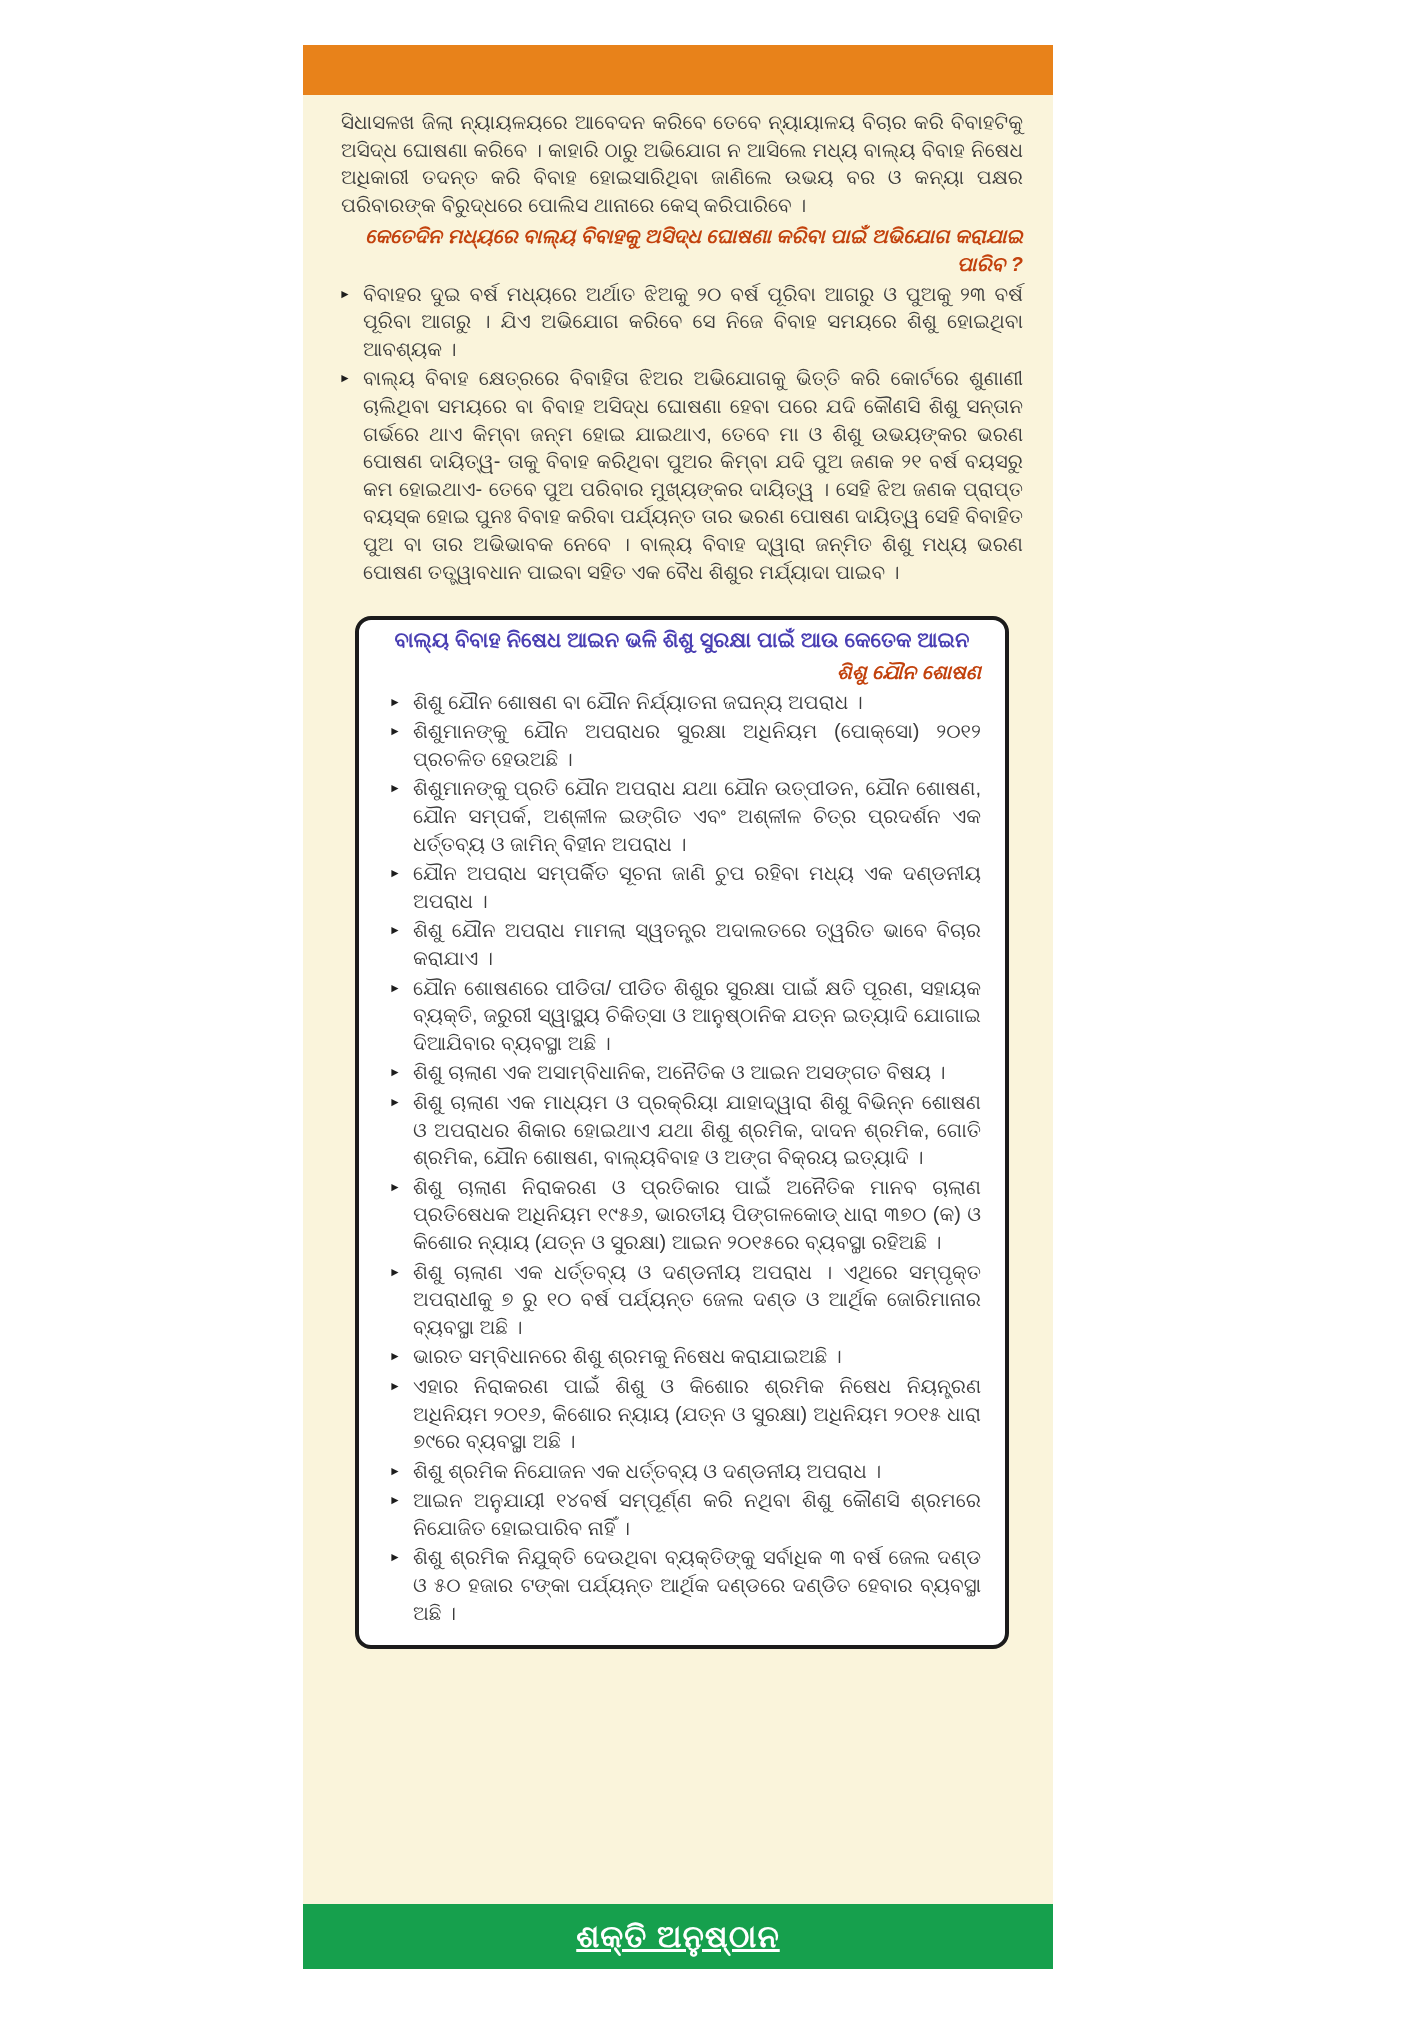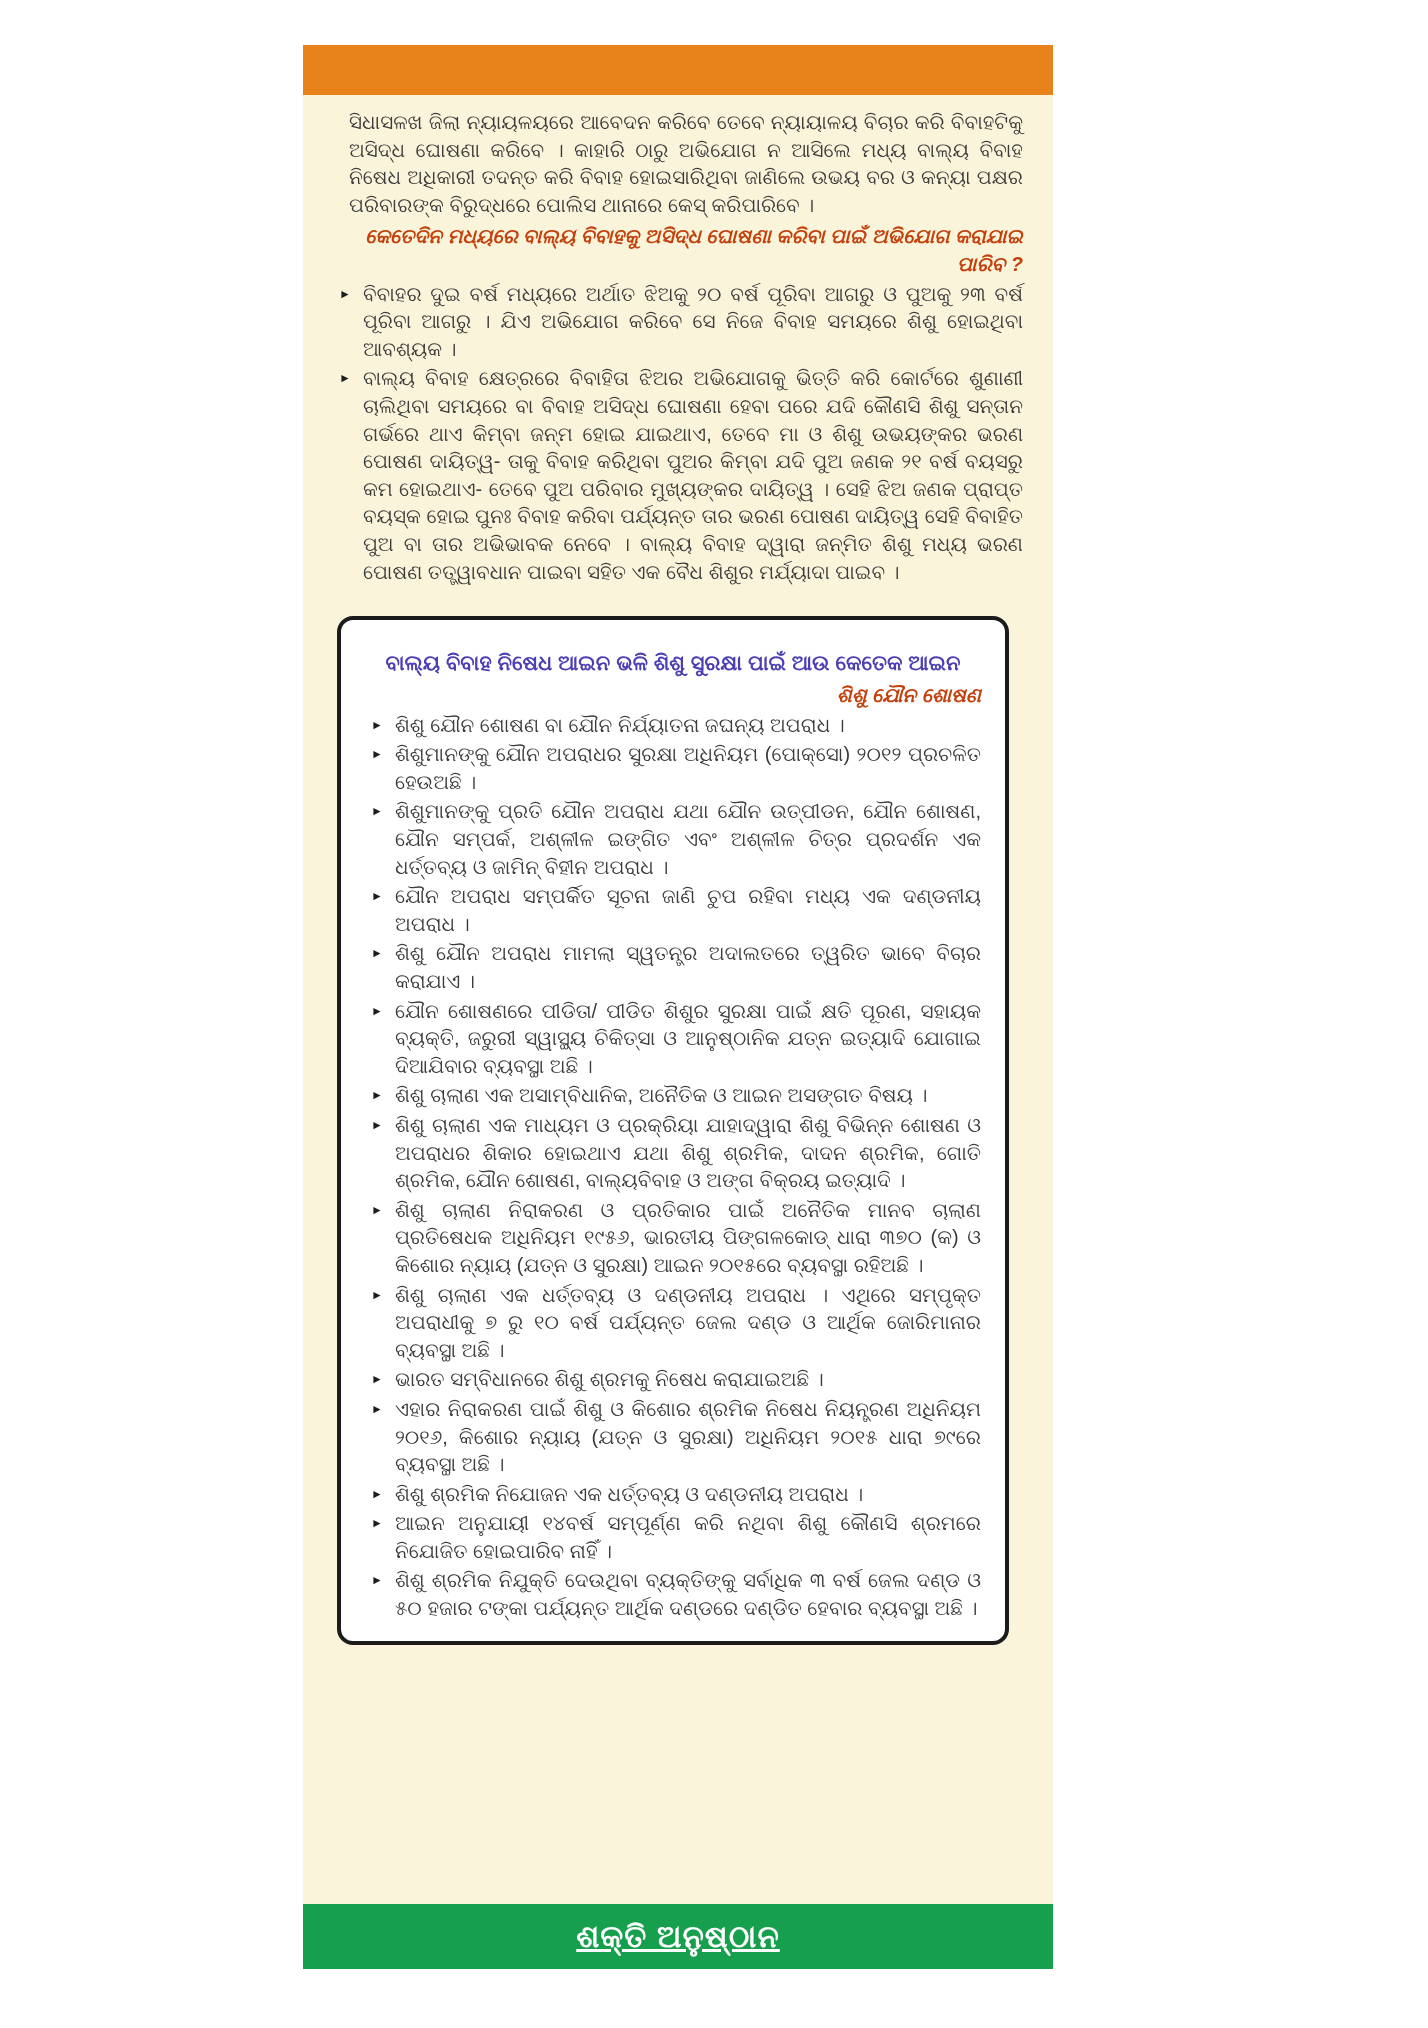--- a/index.html
+++ b/index.html
@@ -18,43 +18,43 @@
   }
   .content{
     box-sizing:border-box;
     height:1809px;overflow:hidden;
     background:#FAF4DB;
     padding:14px 30px 20px 30px;
     color:#3b3b3b;
     font-size:20px;line-height:1.38;
     text-align:justify;
   }
-  .para{margin:0 0 2px 16px;}
+  .para{margin:0 0 2px 8px;}
   .red-heading{
     color:#c2410c;font-weight:bold;
     margin:4px 0 2px 0;text-align:right;font-style:italic;
   }
   .bullet{
     display:flex;align-items:flex-start;
     margin:2px 0;
   }
   .bullet .marker{
     flex:0 0 auto;
     font-size:12px;line-height:27px;
     color:#1d1d1d;
     padding:0 12px 0 6px;
   }
   .bullet .bullet-text{flex:1 1 auto;}
   .law-box{
     box-sizing:border-box;
     background:#ffffff;
     border:4px solid #1b1b1b;
     border-radius:16px;
-    margin:30px 14px 0 4px;
-    padding:27px 24px 16px 24px;
+    margin:30px 14px 0 22px;
+    padding:4px 24px 16px 24px;
   }
   .box-title{
     color:#4A3FB3;font-weight:bold;
     text-align:center;
     font-size:21px;
     margin:2px 0 4px 0;
   }
   .footer-bar{
     height:65px;background:#16A04D;
     display:flex;align-items:center;justify-content:center;

